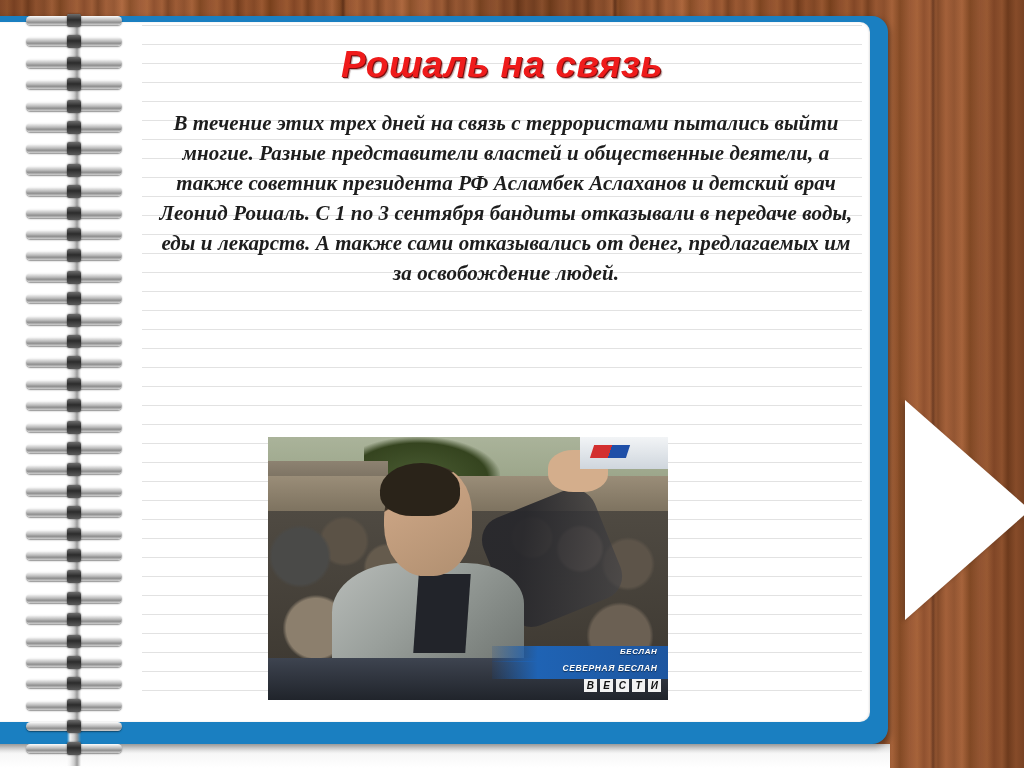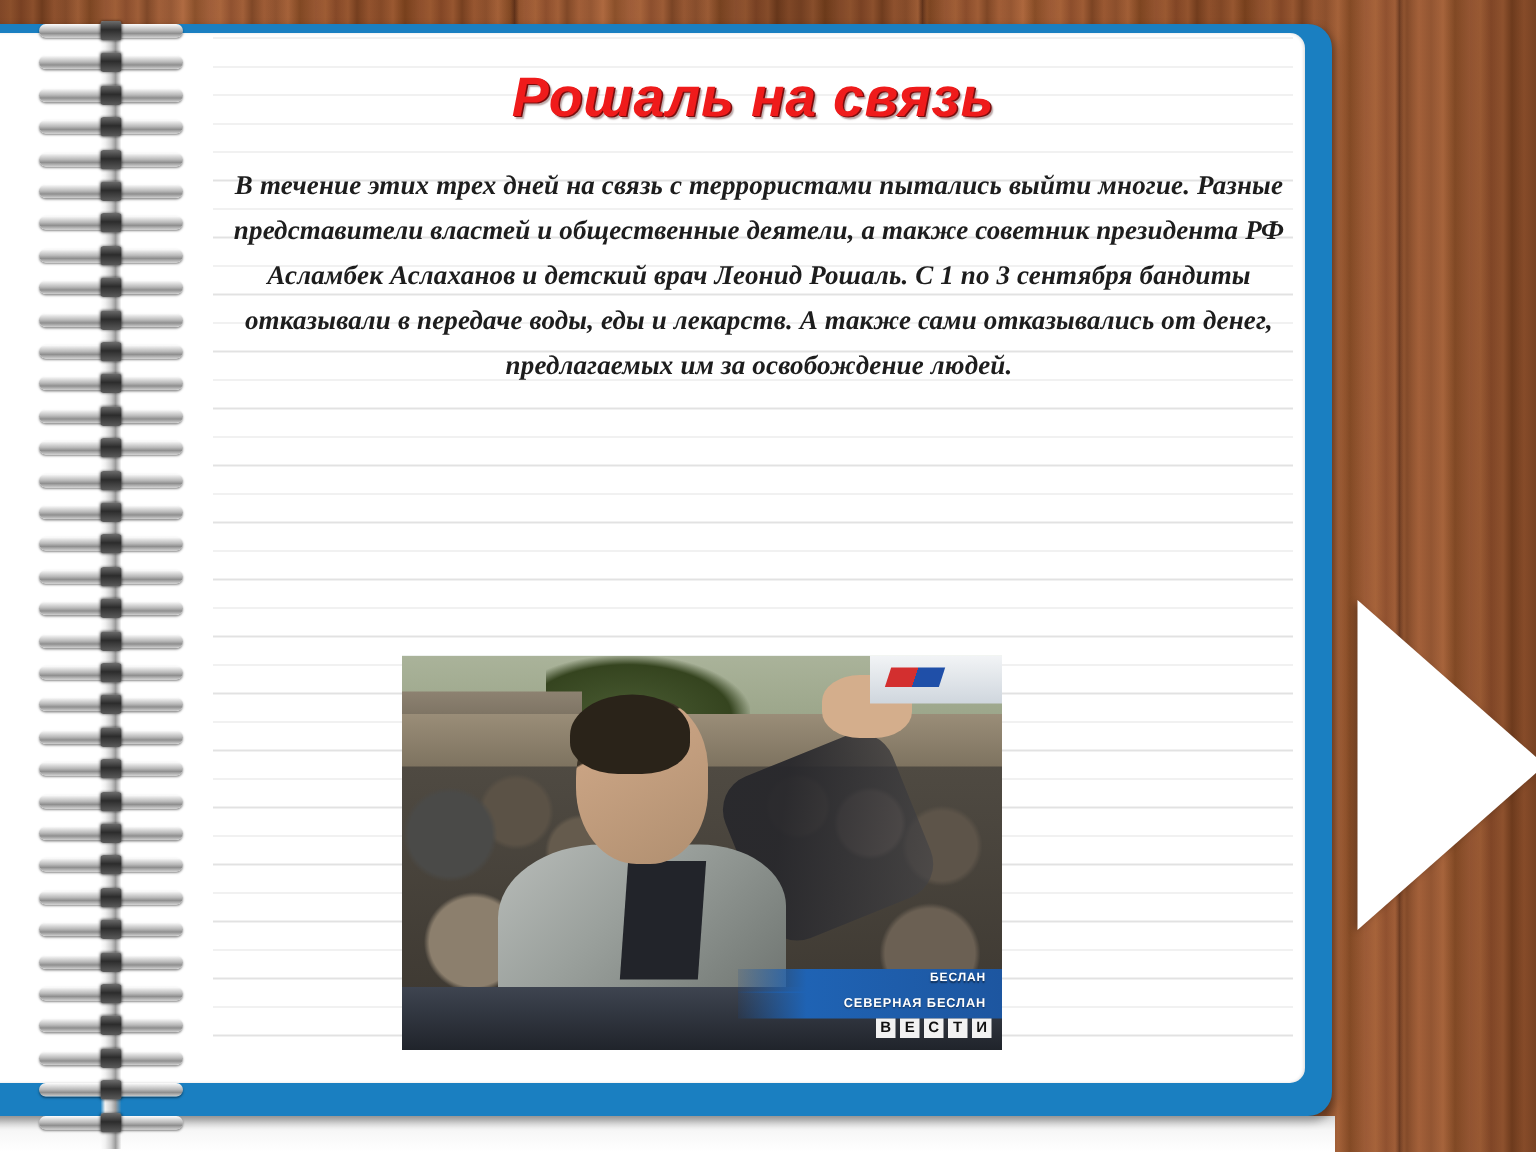--- a/index.html
+++ b/index.html
@@ -190,21 +190,21 @@
   #body-text {
     position: absolute;
     left: 150px;
     top: 108px;
     width: 712px;
   }
   .para {
     font-family: "Liberation Serif", serif;
     font-style: italic;
     font-weight: bold;
-    font-size: 18px;
+    font-size: 21px;
     line-height: 30px;
     color: #1d1d1d;
     text-align: center;
     margin: 0 0 13px 0;
     letter-spacing: 0.1px;
   }
 
   
   #photo {
     position: absolute;
@@ -213,20 +213,21 @@
     width: 400px;
     height: 263px;
     overflow: hidden;
   }
   #photo-inner {
     position: absolute;
     inset: 0;
     background: #14532d;
     -webkit-mask-image: radial-gradient(ellipse 104% 104% at 50% 50%, #000 82%, transparent 100%);
     mask-image: radial-gradient(ellipse 104% 104% at 50% 50%, #000 82%, transparent 100%);
+    font-style: italic;
   }
   
   .ph-sky {
     position: absolute; left: 0; top: 0; width: 100%; height: 30%;
     background: linear-gradient(to bottom, #aab39a, #8f9a7c);
   }
   .ph-foliage {
     position: absolute; left: 24%; top: 0; width: 34%; height: 22%;
     background: radial-gradient(ellipse at 40% 70%, #4a5c33 0%, #35441f 60%, rgba(53,68,31,0) 72%);
   }

